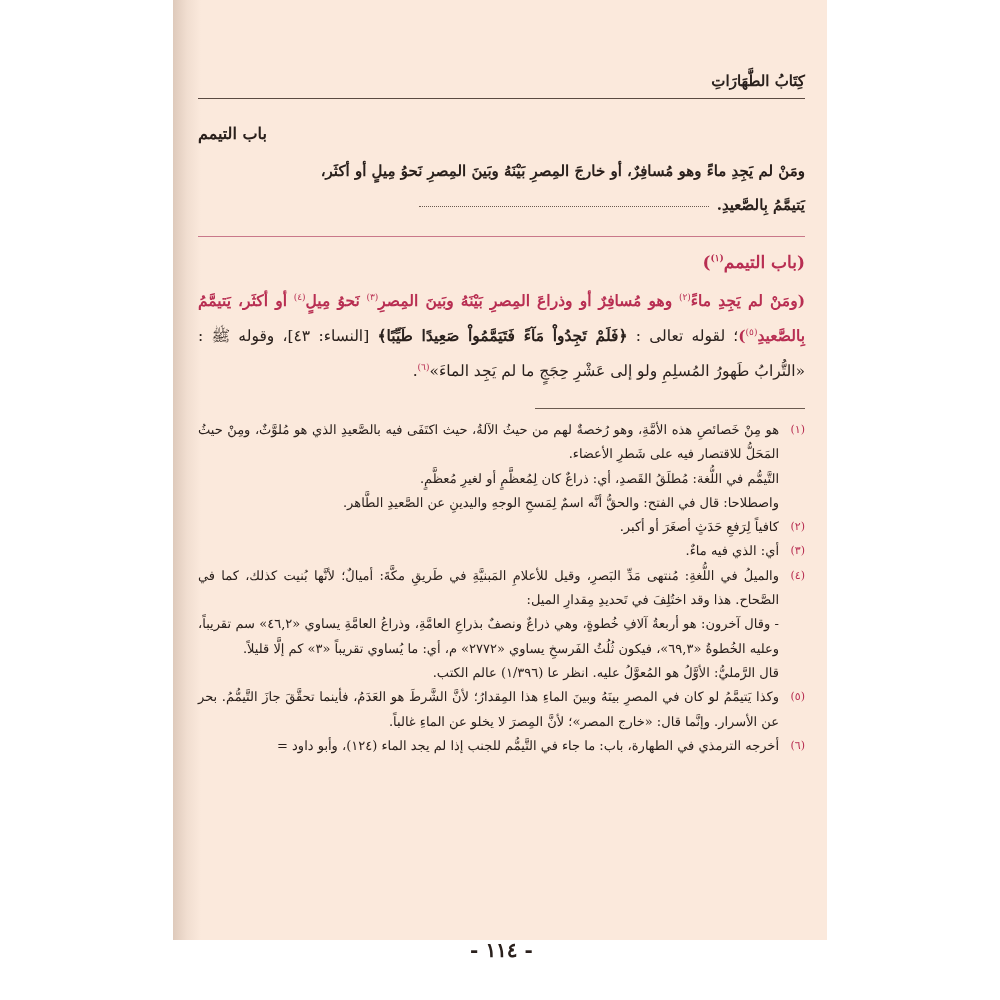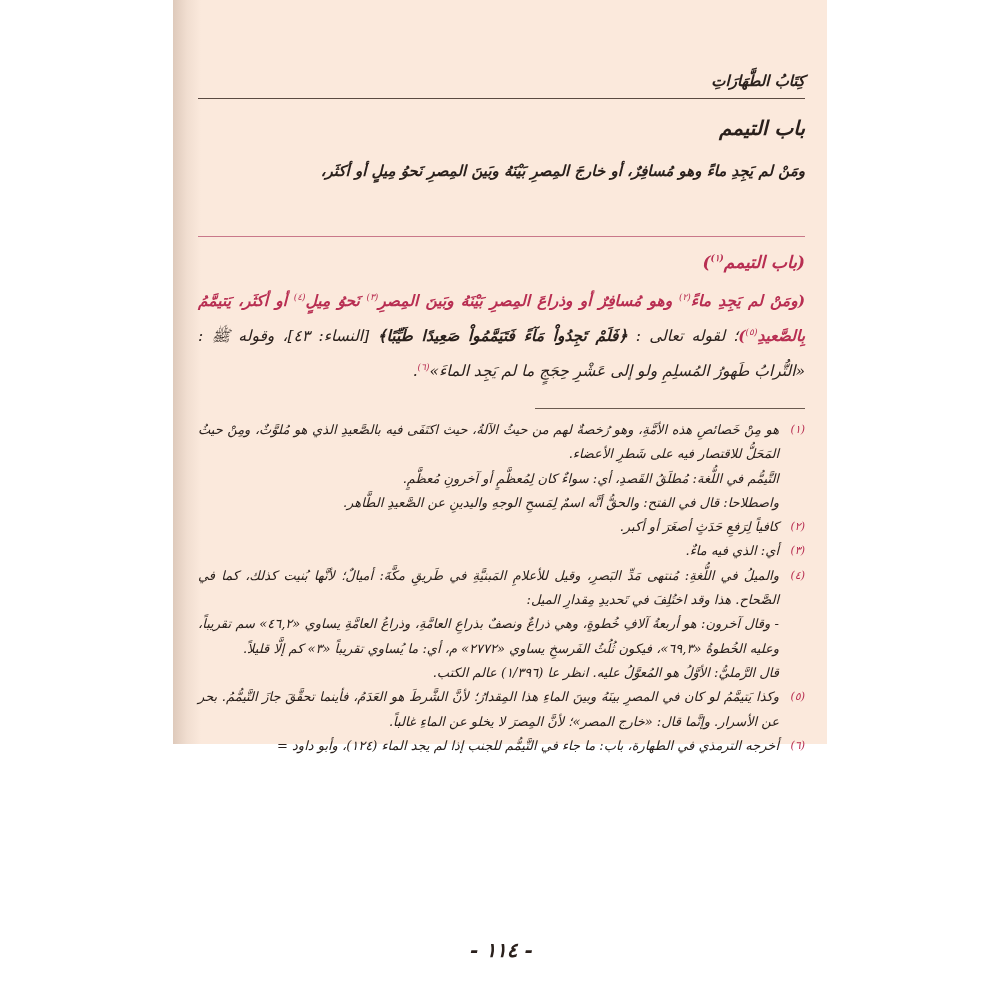--- a/index.html
+++ b/index.html
@@ -1,26 +1,25 @@
 <!DOCTYPE html>
 <html><head>
 <meta charset="utf-8">
 <style>
   html, body { margin:0; padding:0; background:#ffffff; }
   body { width:1000px; height:1000px; position:relative; overflow:hidden; font-family:"DejaVu Serif", serif; }
   .page {
-    position:absolute; left:173px; top:0; width:654px; height:744px;
+    position:absolute; left:173px; top:0; width:654px; height:940px;
     background:#fbe9dc;
     background-image: linear-gradient(to right, rgba(120,90,70,0.22) 0px, rgba(120,90,70,0.08) 14px, rgba(0,0,0,0) 28px);
-    font-style: italic;
   }
   .page-inner { position:absolute; left:25px; right:22px; top:0; bottom:0; direction:rtl; color:#2a201c; }
   .running-head { position:absolute; top:72px; right:0; font-size:15px; font-weight:bold; }
   .head-rule { position:absolute; top:98px; left:0; right:0; height:1px; background:#5a4a42; }
-  .matn-title { position:absolute; top:116px; left:0; right:0; text-align:right; font-size:20px; font-weight:bold; }
+  .matn-title { position:absolute; top:124px; left:0; right:0; text-align:left; font-size:16px; font-weight:bold; }
   .matn-text { position:absolute; top:154px; left:0; right:0; font-size:15px; font-weight:bold; line-height:34px; text-align:justify; }
   .dots { display:inline-block; width:290px; border-bottom:1px dotted #6a5a50; margin-right:8px; vertical-align:middle; height:1px; }
   .red-rule { position:absolute; top:236px; left:0; right:0; height:1px; background:#c9788a; }
   .sharh-title { position:absolute; top:252px; left:0; right:0; text-align:right; font-size:17px; font-weight:bold; color:#b82e52; }
   .sharh-text { position:absolute; top:282px; left:0; right:0; font-size:15.5px; line-height:31px; text-align:justify; }
   .red { color:#b82e52; font-weight:bold; }
   .quran { font-weight:bold; }
   sup { font-size:9px; color:#b82e52; }
   .fn-rule { position:absolute; top:408px; right:0; width:270px; height:1px; background:#6a5a50; }
   .footnotes { position:absolute; top:418px; left:0; right:0; font-size:13px; line-height:24.3px; }
@@ -35,20 +34,21 @@
 
 <div class="page">
   <div class="page-inner">
 
     <div class="running-head">كِتَابُ الطَّهَارَاتِ</div>
     <div class="head-rule"></div>
 
     <div class="matn-title">باب التيمم</div>
     <div class="matn-text">
       <div>ومَنْ لم يَجِدِ ماءً وهو مُسافِرٌ، أو خارجَ المِصرِ بَيْنَهُ وبَينَ المِصرِ نَحوُ مِيلٍ أو أكثَر،</div>
+      <div><span>يَتيمَّمُ بِالصَّعيدِ.</span><span class="dots"></span></div>
     </div>
     <div class="red-rule"></div>
 
     <div class="sharh-title"><span>(باب التيمم</span><sup>(١)</sup><span>)</span></div>
 
     <div class="sharh-text">
       <span class="red">(ومَنْ لم يَجِدِ ماءً</span><sup>(٢)</sup>
       <span class="red">وهو مُسافِرٌ أو وذراعَ المِصرِ بَيْنَهُ وبَينَ المِصرِ</span><sup>(٣)</sup>
       <span class="red">نَحوُ مِيلٍ</span><sup>(٤)</sup>
       <span class="red">أو أكثَر، يَتيمَّمُ بِالصَّعيدِ</span><sup>(٥)</sup><span class="red">)</span><span>؛ لقوله تعالى :</span>
@@ -56,21 +56,21 @@
       <span>[النساء: ٤٣]، وقوله ﷺ : «التُّرابُ طَهورُ المُسلِمِ ولو إلى عَشْرِ حِجَجٍ ما لم يَجِد الماءَ»</span><sup>(٦)</sup><span>.</span>
     </div>
 
     <div class="fn-rule"></div>
 
     <div class="footnotes">
       <div class="fn">
         <span class="fn-num">(١)</span>
         <span class="fn-body">هو مِنْ خَصائصِ هذه الأمَّةِ، وهو رُخصةٌ لهم من حيثُ الآلةُ، حيث اكتَفَى فيه بالصَّعيدِ الذي هو مُلوَّثٌ، ومِنْ حيثُ المَحَلُّ للاقتصار فيه على شَطرِ الأعضاء.</span>
       </div>
-      <div class="fn-cont">التَّيمُّم في اللُّغة: مُطلَقُ القَصدِ، أي: سواءٌ كان لِمُعظَّمٍ أو آخرونِ مُعظَّمٍ.</div>
+      <div class="fn-cont">التَّيمُّم في اللُّغة: مُطلَقُ القَصدِ، أي: ذراعٌ كان لِمُعظَّمٍ أو لغيرِ مُعظَّمٍ.</div>
       <div class="fn-cont">واصطلاحا: قال في الفتح: والحقُّ أنَّه اسمٌ لِمَسحِ الوجهِ واليدينِ عن الصَّعيدِ الطَّاهر.</div>
 
       <div class="fn">
         <span class="fn-num">(٢)</span>
         <span class="fn-body">كافياً لِرَفعِ حَدَثٍ أصغَرَ أو أكبر.</span>
       </div>
 
       <div class="fn">
         <span class="fn-num">(٣)</span>
         <span class="fn-body">أي: الذي فيه ماءٌ.</span>

